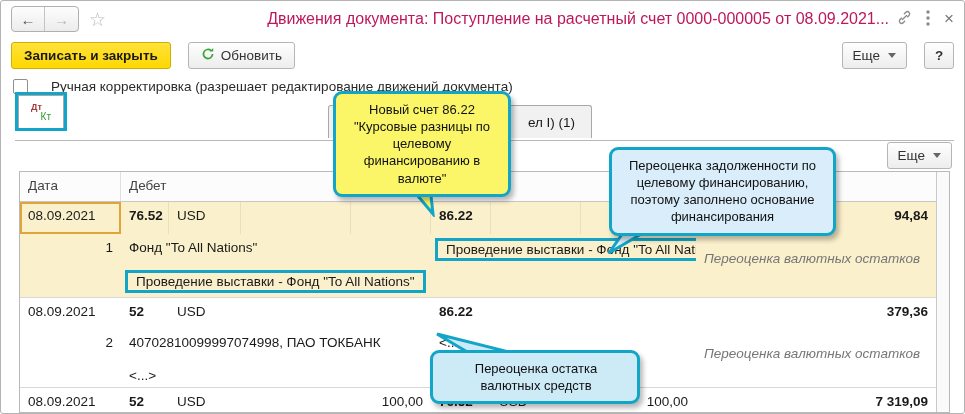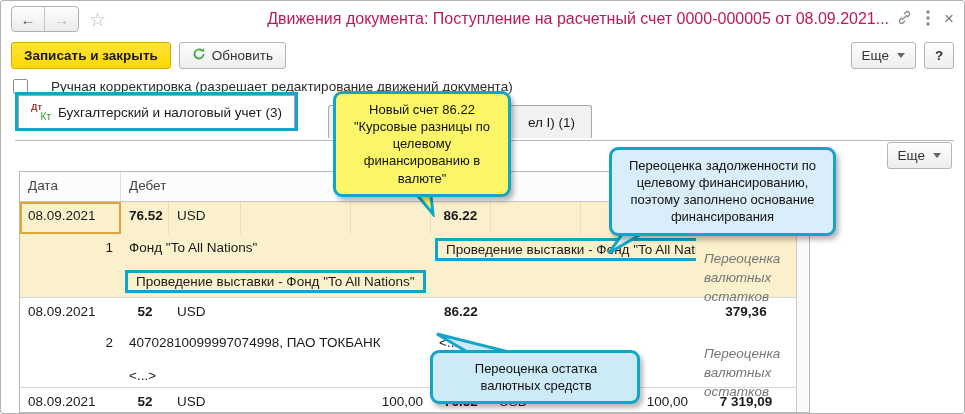--- a/index.html
+++ b/index.html
@@ -12,21 +12,21 @@
   .navgroup { display:flex; border:1px solid #b0b0b0; border-radius:4px; overflow:hidden; background:linear-gradient(#fdfdfd,#ececec); }
   .navbtn { width:33px; height:24px; display:flex; align-items:center; justify-content:center; font-size:15px; cursor:pointer; }
   .navbtn.back { color:#555; border-right:1px solid #c4c4c4; }
   .navbtn.fwd { color:#b5b5b5; }
   .star { font-size:19px; color:#b9b9b9; padding:0 2px; }
   .wtitle { font-size:16px; color:#be185d; white-space:nowrap; overflow:hidden; flex:1;text-align:right; }
   .titleicons { display:flex; align-items:center; gap:14px; color:#8a8a8a; }
   .closex { font-size:17px; color:#777; }
 
   
-  .toolbar { position:absolute; left:0; top:38px; right:0; height:32px; display:flex; align-items:center; padding:0 10px; gap:8px; }
+  .toolbar { position:absolute; left:0; top:38px; right:0; height:32px; display:flex; align-items:center; padding:0 10px; gap:17px; }
   .btn { display:inline-flex; align-items:center; gap:6px; height:27px; padding:0 12px; border:1px solid #b5b5b5; border-radius:3px; background:linear-gradient(#fefefe,#ededed); font-size:13.5px; color:#333; cursor:pointer; }
   .btn.primary { background:linear-gradient(#ffe23c,#ffd800); border-color:#cdb000; font-weight:bold; color:#1a1a1a; }
   .btn.small { padding:0 10px; }
   .caret { width:0; height:0; border-left:4px solid transparent; border-right:4px solid transparent; border-top:5px solid #666; margin-left:2px; }
   .toolbar .spacer { flex:1; }
   .helpbtn { width:30px; justify-content:center; font-weight:bold; }
 
   
   .checkrow { position:absolute; left:12px; top:78px; display:flex; align-items:center; gap:23px; }
   .checkbox { width:15px; height:15px; border:1px solid #8f8f8f; border-radius:2px; background:#fff; }
@@ -39,27 +39,27 @@
   .tab.inactive { position:absolute; left:327px; top:104px; width:264px; background:#f1f1f1; border-radius:3px 3px 0 0; }
   .dtkt { position:relative; width:20px; height:20px; flex:0 0 auto; }
   .dtkt .dt { position:absolute; left:0; top:0; font-size:9px; font-weight:bold; color:#a03c3c; }
   .dtkt .kt { position:absolute; right:0; bottom:0; font-size:10px; font-weight:normal; color:#2f9a2f;text-align:right; }
   .tab2spacer { width:128px; }
 
   
   .table-more { position:absolute; right:12px; top:141px; }
 
   
-  .grid { position:absolute; left:18px; top:170px; width:791px; bottom:0; border:1px solid #b9b9b9; background:#fff; }
+  .grid { position:absolute; left:18px; top:170px; width:931px; bottom:0; border:1px solid #b9b9b9; background:#fff; }
   .vscroll { position:absolute; right:0; top:0; bottom:0; width:13px; background:#fafafa; border-left:1px solid #c9c9c9; }
   .rows { position:absolute; left:0; top:0; right:13px; bottom:0; }
   .trow { display:grid; grid-template-columns:101px 48px 72px 110px 80px 60px 90px 115px 1fr; align-items:start; position:relative; }
   .c { padding:6px 8px 4px 8px; white-space:nowrap; overflow:hidden; }
   .r { text-align:right; }
-  .b { font-weight:bold;text-align:center; }
+  .b { font-weight:bold; }
   .thead { height:30px; background:#fcfcfc; color:#444; border-bottom:1px solid #c6c6c6; }
   .thead .c { border-right:1px solid #e0e0e0; height:29px; }
   .thead .c:last-child { border-right:none; }
   .sp2-6 { grid-column:2/6; }
   .sp6-9 { grid-column:6/9; }
   .sp2-9 { grid-column:2/9; }
   .sel { background:#fbf0cc; }
   .h32 { height:32px; } .h31 { height:31px; } .h33 { height:33px; } .h25 { height:25px; } .h29 { height:29px; }
   .groupline { border-top:1px solid #d8d8d8; }
   .sel1 .c { border-right:1px solid #eadfb9; height:32px; }
@@ -136,21 +136,20 @@
     <div class="checklabel">Ручная корректировка (разрешает редактирование движений документа)</div>
   </div>
 
   <div class="tabline"></div>
   <div class="tab-anno">
     <div class="tab">
       <span class="dtkt">
         <span class="dt">Дт</span>
         <span class="kt">Кт</span>
       </span>
-      <span>Бухгалтерский и налоговый учет (3)</span>
     </div>
   </div>
   <div class="tab inactive">
     <span>
       <svg width="15" height="15" viewBox="0 0 16 16">
           <ellipse cx="8" cy="11.3" rx="6" ry="2.6" fill="#f2c94c" stroke="#a98600"></ellipse>
           <ellipse cx="8" cy="8" rx="6" ry="2.6" fill="#f6d868" stroke="#a98600"></ellipse>
           <ellipse cx="8" cy="4.7" rx="6" ry="2.6" fill="#fae58b" stroke="#a98600"></ellipse>
         </svg>
     </span>

